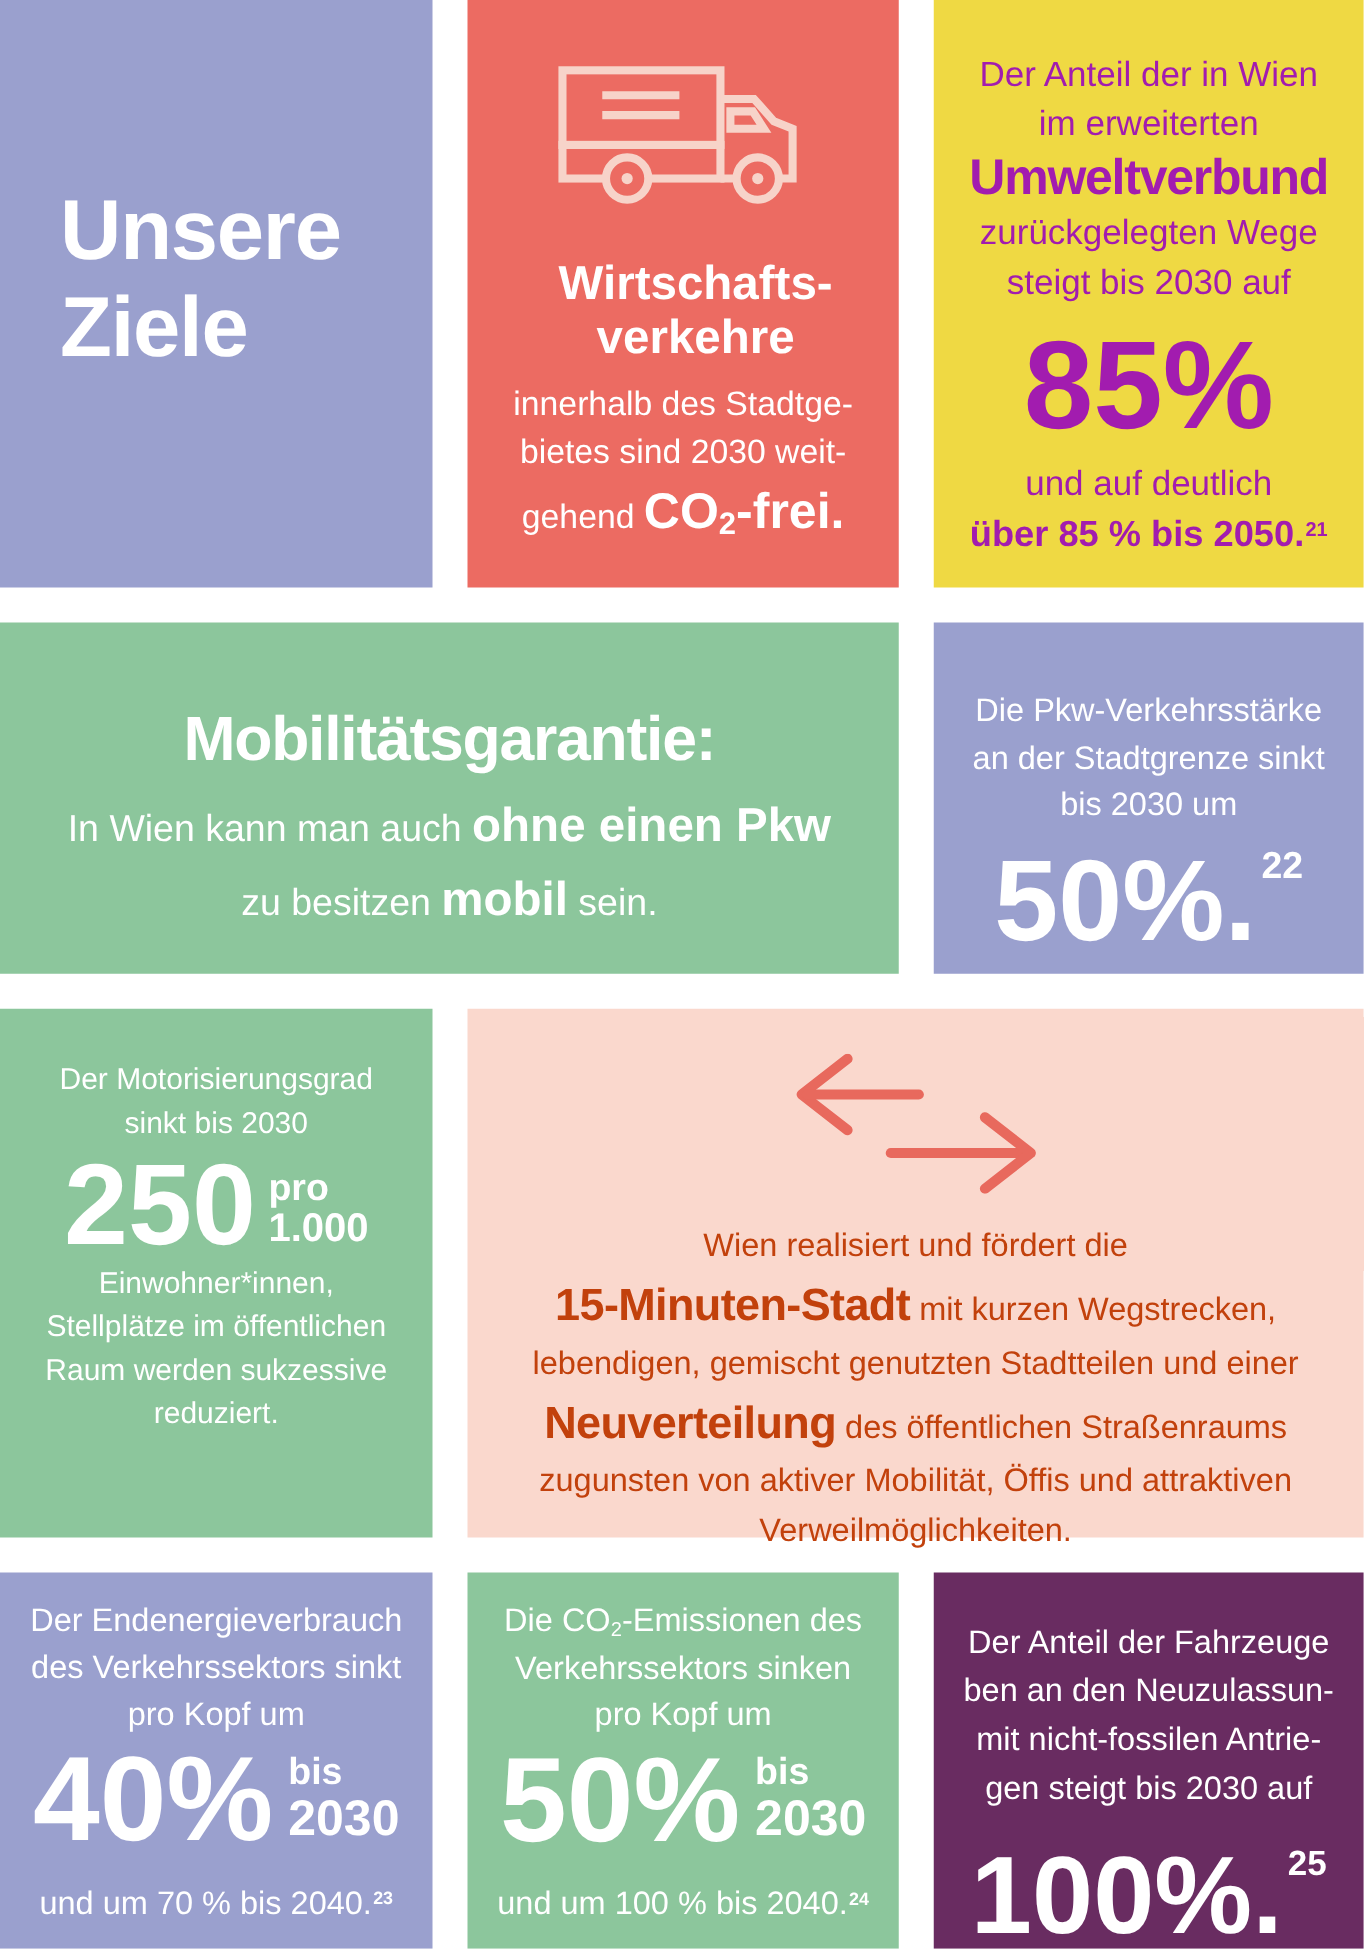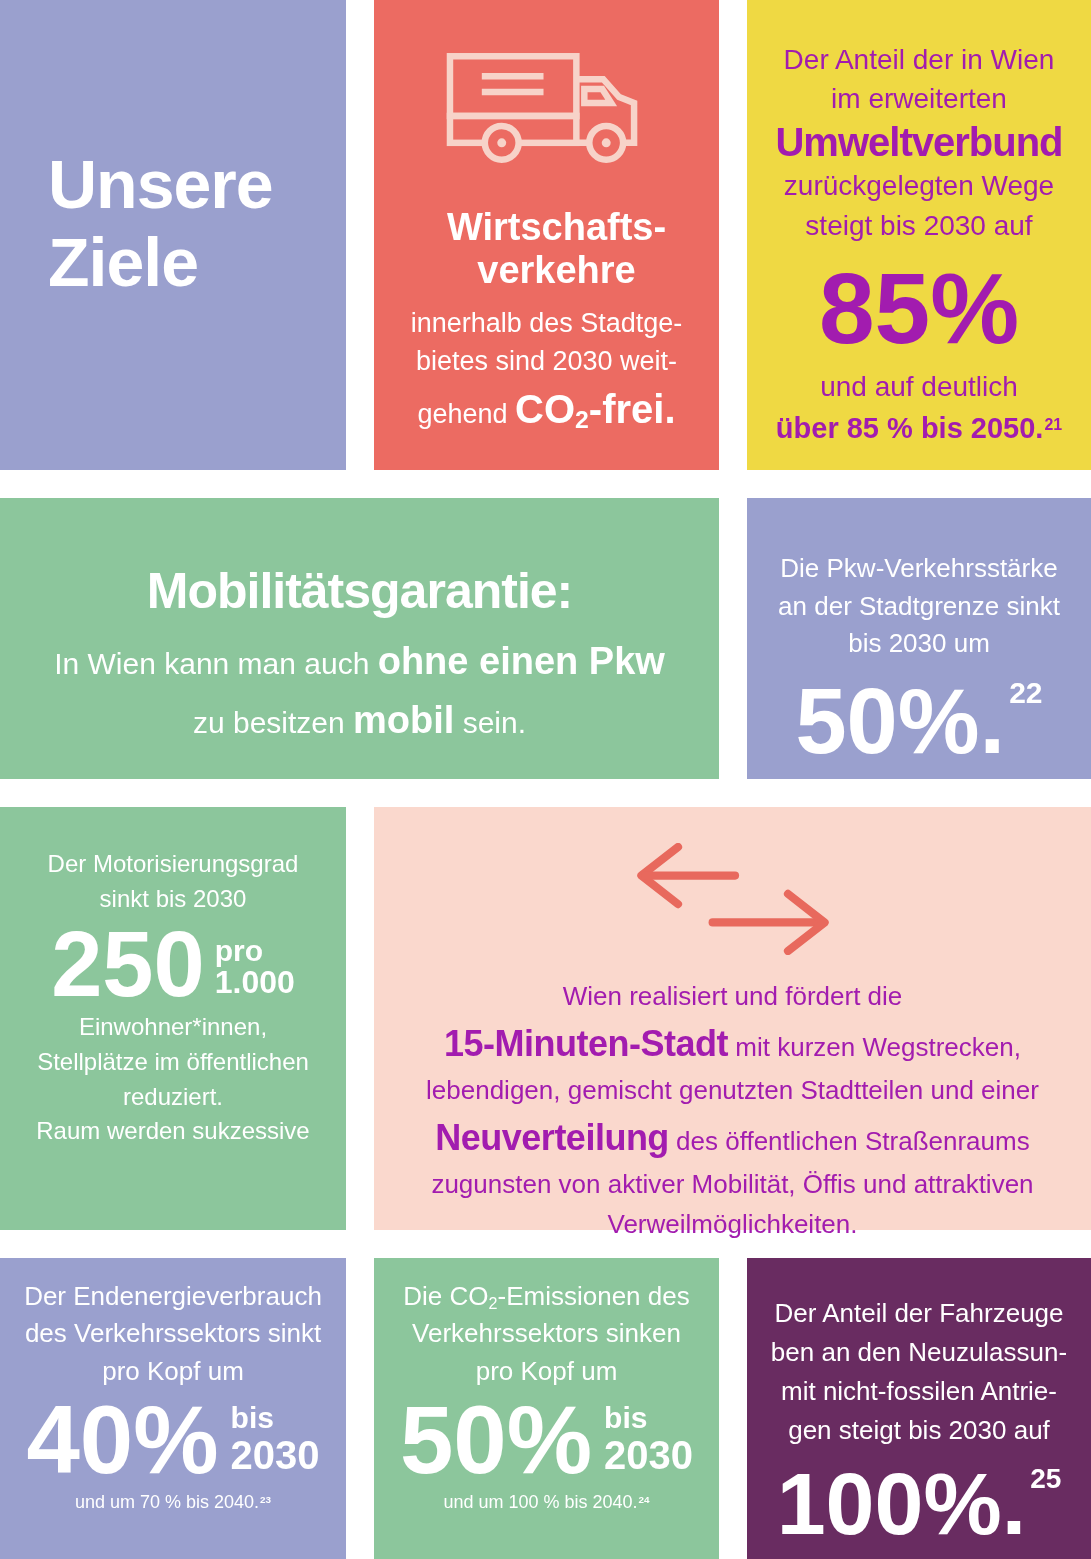--- a/index.html
+++ b/index.html
@@ -67,34 +67,34 @@
   .bigrow{display:flex;justify-content:center;align-items:flex-end;margin:4px 0 2px;}
   .num-92{font-size:92px;font-weight:bold;line-height:0.95;}
   .stack{display:flex;flex-direction:column;align-items:flex-start;text-align:left;
          margin-left:10px;margin-bottom:8px;font-weight:bold;line-height:1.05;}
   .stack-top{font-size:30px;}
   .stack-bottom{font-size:32px;}
 
   
   .t-15min{padding-top:36px;}
   .arrows-svg{display:block;margin:0 auto;width:206px;height:112px;}
-  .f-par{margin-top:22px;font-size:26px;line-height:1.52;color:#a21caf;}
+  .f-par{margin-top:22px;font-size:26px;line-height:1.52;color:#c2410c;}
   .f-bold{font-size:36px;font-weight:bold;letter-spacing:-0.5px;}
 
   
   .t-energie,.t-co2{padding-top:20px;font-size:26px;line-height:1.44;}
   .num-96{font-size:96px;font-weight:bold;line-height:0.95;}
   .b-stack{margin-left:12px;margin-bottom:10px;}
   .bs-top{font-size:30px;}
   .bs-bottom{font-size:40px;}
-  .tail{font-size:18px;margin-top:4px;}
+  .tail{font-size:26px;margin-top:18px;}
 
   .t-fossil{padding-top:36px;font-size:26px;line-height:1.5;}
   .num-88{font-size:88px;font-weight:bold;line-height:1;}
-  .f-big{margin-top:10px;}
+  .f-big{margin-top:22px;}
   .fn-big-sm{font-size:28px;font-weight:bold;vertical-align:46px;margin-left:4px;}
 </style>
 </head>
 <body>
 
 <div class="grid">
 
   <section class="tile bg-purple t-goals">
     <h1 class="goals-title">Unsere
 Ziele</h1>
@@ -153,22 +153,22 @@
     <div class="ln">sinkt bis 2030</div>
     <div class="bigrow">
       <span class="num-92">250</span>
       <span class="stack">
         <span class="stack-top">pro</span>
         <span class="stack-bottom">1.000</span>
       </span>
     </div>
     <div class="ln">Einwohner*innen,</div>
     <div class="ln">Stellplätze im öffentlichen</div>
+    <div class="ln">Raum werden sukzessive</div>
     <div class="ln">reduziert.</div>
-    <div class="ln">Raum werden sukzessive</div>
   </section>
 
   <section class="tile bg-pink t-15min center">
     <svg class="arrows-svg" viewBox="0 0 200 110" fill="none" stroke="#e8695d" stroke-width="8" stroke-linecap="round" stroke-linejoin="round">
       <polyline points="46,4 10,32 46,60"></polyline>
       <line x1="14" y1="32" x2="102" y2="32"></line>
       <line x1="80" y1="78" x2="186" y2="78"></line>
       <polyline points="154,50 190,78 154,106"></polyline>
     </svg>
     <div class="f-par">

